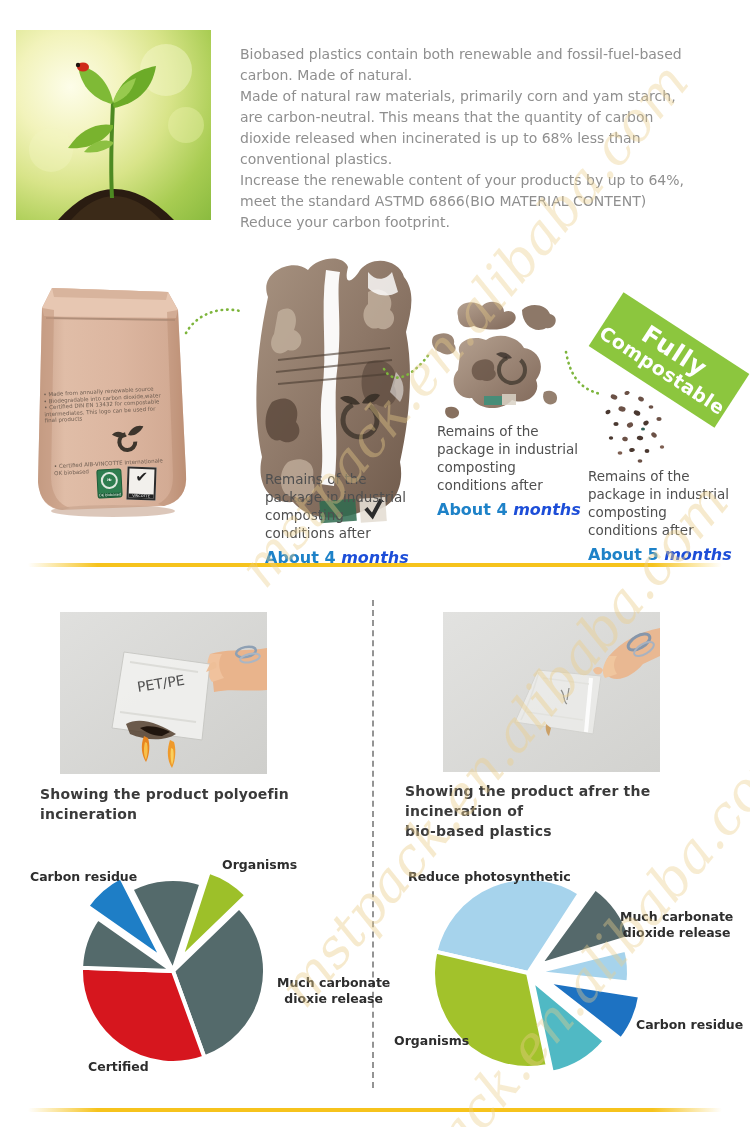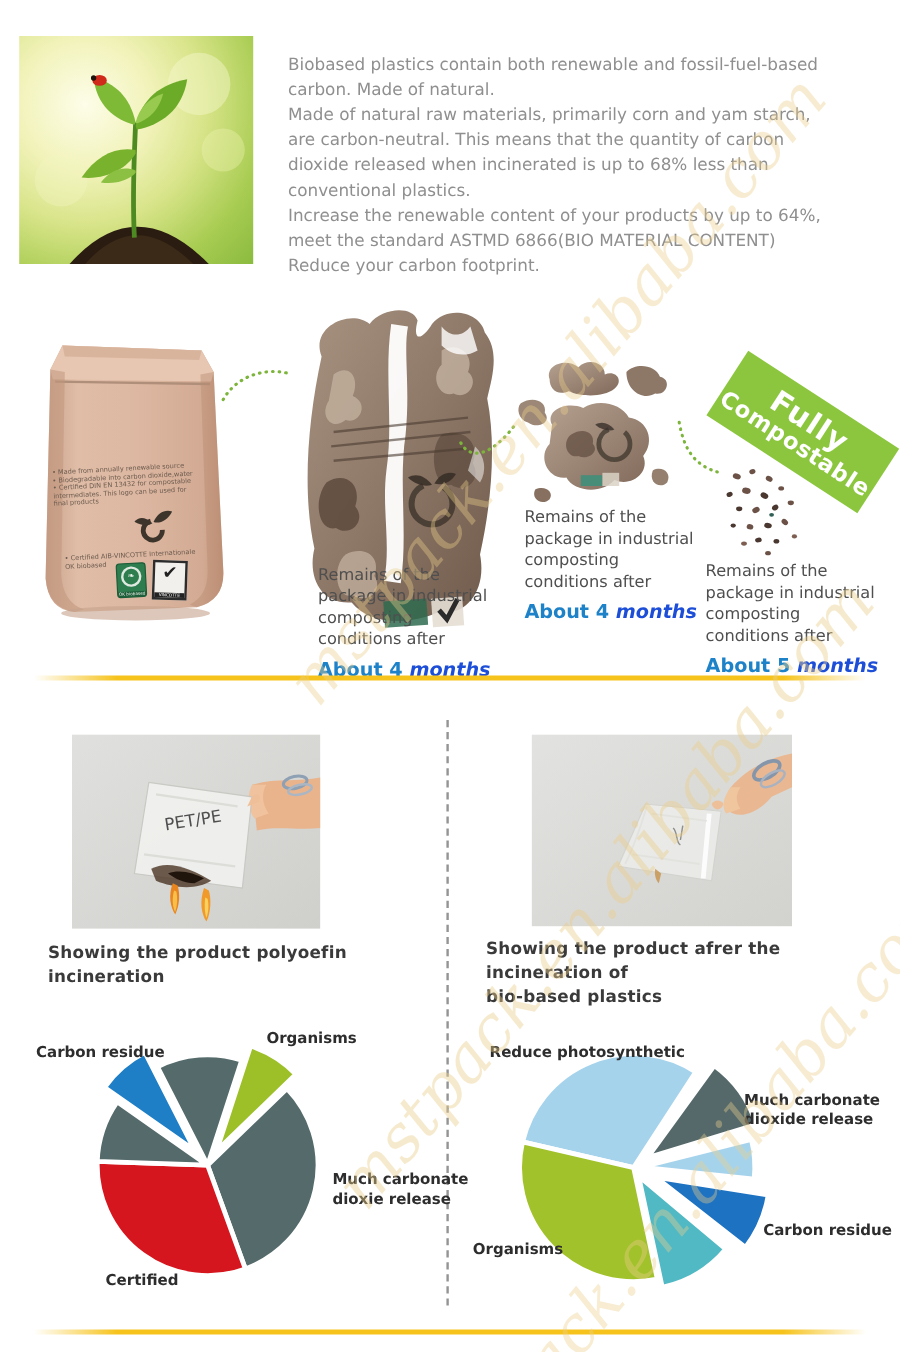--- a/index.html
+++ b/index.html
@@ -303,21 +303,21 @@
       <path d="M 173 123 L 81.05604391424319 119.78924630336988 A 92 92 0 0 1 97.63801192541275 70.23096785570377 Z" fill="#546a6b" stroke="#ffffff" stroke-width="4" stroke-linejoin="round"></path>
       <path d="M 162.5030555361519 110.92464671643565 L 87.14106746156465 58.15561457213941 A 92 92 0 0 1 120.73592956011356 28.952046491105804 Z" fill="#1e7ec6" stroke="#ffffff" stroke-width="4" stroke-linejoin="round"></path>
       <path d="M 173 123 L 131.23287402396167 41.02739977467016 A 92 92 0 0 1 201.42956348249515 35.502800500845865 Z" fill="#546a6b" stroke="#ffffff" stroke-width="4" stroke-linejoin="round"></path>
       <path d="M 528 125 L 435.43484384540267 103.62964983733283 A 95 95 0 0 1 579.7407083264276 45.32629604518468 Z" fill="#a6d3ec" stroke="#ffffff" stroke-width="4" stroke-linejoin="round"></path>
       <path d="M 539.3976172569885 116.87015862004684 L 595.2372162247734 40.013544154426825 A 95 95 0 0 1 630.2465690734768 89.09484667138685 Z" fill="#55696b" stroke="#ffffff" stroke-width="4" stroke-linejoin="round"></path>
       <path d="M 533.985384301559 124.58146115753524 L 626.1634782977786 101.5988810755668 A 95 95 0 0 1 628.464964361545 134.51166516796232 Z" fill="#a6d3ec" stroke="#ffffff" stroke-width="4" stroke-linejoin="round"></path>
       <path d="M 546.3412014877025 132.9749813785049 L 640.1715938442405 147.83625555732687 A 95 95 0 0 1 621.2022230803411 191.46282153444244 Z" fill="#1d72c2" stroke="#ffffff" stroke-width="4" stroke-linejoin="round"></path>
       <path d="M 532.1203045992804 131.8573384056169 L 604.8945266955833 192.92216132583815 A 95 95 0 0 1 551.8719152269675 224.78136047532843 Z" fill="#50b9c4" stroke="#ffffff" stroke-width="4" stroke-linejoin="round"></path>
       <path d="M 528 125 L 547.7516106276871 217.92402206971155 A 95 95 0 0 1 435.43484384540267 103.62964983733283 Z" fill="#a2c22b" stroke="#ffffff" stroke-width="4" stroke-linejoin="round"></path>
     </svg>
-  <div id="chart-labels" class="abs" style="left:0;top:0;width:750px;height:1027px;pointer-events:none;">
+  <div id="chart-labels" class="abs" style="left:0;top:0;width:750px;height:1027px;pointer-events:none;text-align:center;">
       <div class="pie-label" style="left: 30px; top: 869px;">Carbon residue</div>
       <div class="pie-label" style="left: 222px; top: 857px;">Organisms</div>
       <div class="pie-label" style="left: 277px; top: 975px;">Much carbonate
 dioxie release</div>
       <div class="pie-label" style="left: 88px; top: 1059px;">Certified</div>
       <div class="pie-label" style="left: 408px; top: 869px;">Reduce photosynthetic</div>
       <div class="pie-label" style="left: 620px; top: 909px;">Much carbonate
 dioxide release</div>
       <div class="pie-label" style="left: 636px; top: 1017px;">Carbon residue</div>
       <div class="pie-label" style="left: 394px; top: 1033px;">Organisms</div>

